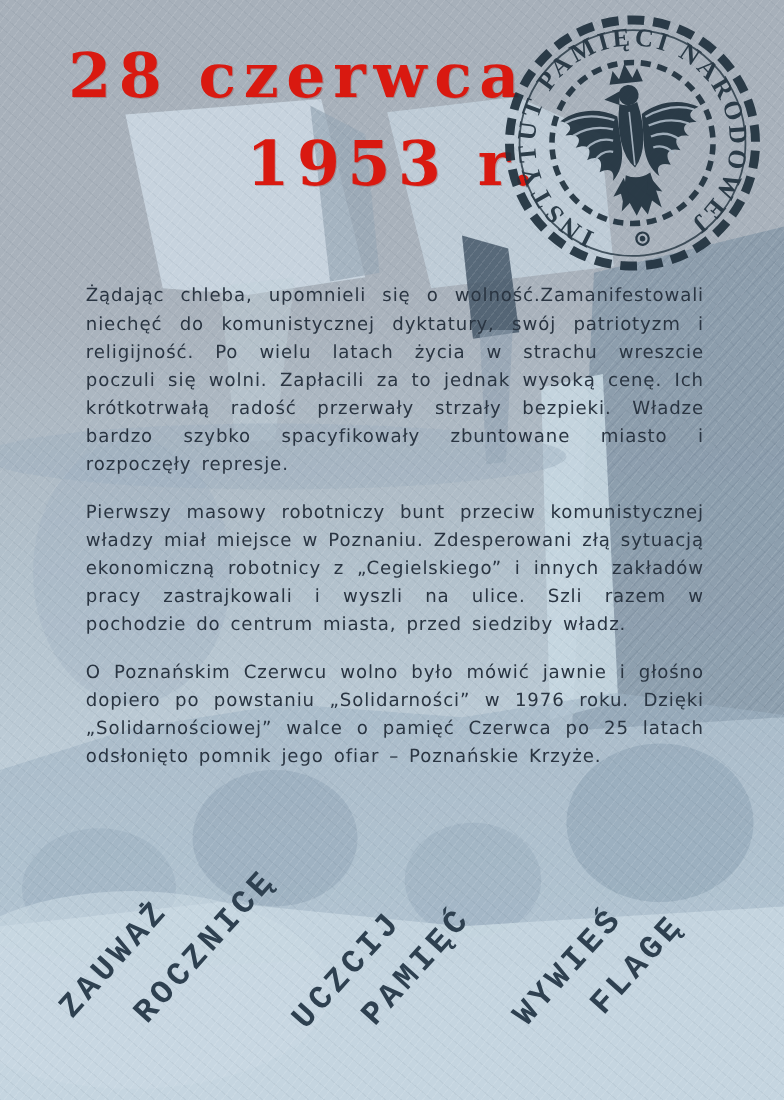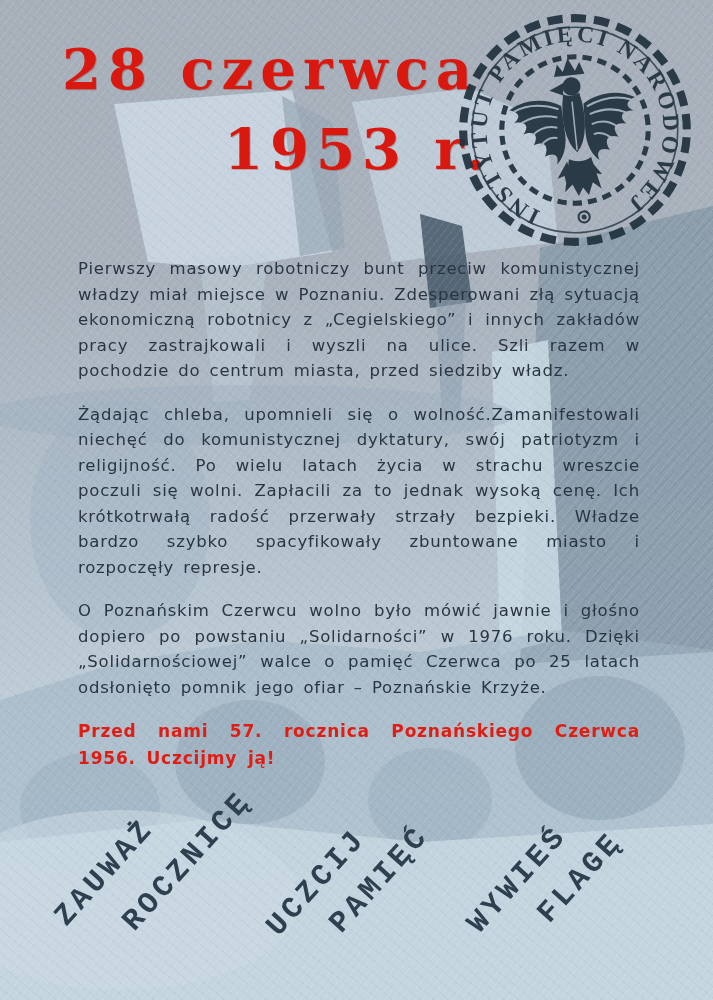--- a/index.html
+++ b/index.html
@@ -175,24 +175,23 @@
         <path d="M106,98 C92,92 76,90 62,96"></path>
         <path d="M104,106 C92,102 80,102 68,108"></path>
         <path d="M103,116 C94,113 85,115 78,121"></path>
         <path d="M102,126 C95,124 89,127 84,133"></path>
       </g>
       <path d="M120,92 L120,140" stroke-width="1.5"></path>
     </g>
   </svg>
 
   <div class="copy">
+    <p>Żądając chleba, upomnieli się o wolność.Zamanifestowali niechęć do komunistycznej dyktatury, swój patriotyzm i religijność. Po wielu latach życia w strachu wreszcie poczuli się wolni. Zapłacili za to jednak wysoką cenę. Ich krótkotrwałą radość przerwały strzały bezpieki. Władze bardzo szybko spacyfikowały zbuntowane miasto i rozpoczęły represje.</p>
     <p>Pierwszy masowy robotniczy bunt przeciw komunistycznej władzy miał miejsce w Poznaniu. Zdesperowani złą sytuacją ekonomiczną robotnicy z „Cegielskiego” i innych zakładów pracy zastrajkowali i wyszli na ulice. Szli razem w pochodzie do centrum miasta, przed siedziby władz.</p>
-    <p>Żądając chleba, upomnieli się o wolność.Zamanifestowali niechęć do komunistycznej dyktatury, swój patriotyzm i religijność. Po wielu latach życia w strachu wreszcie poczuli się wolni. Zapłacili za to jednak wysoką cenę. Ich krótkotrwałą radość przerwały strzały bezpieki. Władze bardzo szybko spacyfikowały zbuntowane miasto i rozpoczęły represje.</p>
     <p>O Poznańskim Czerwcu wolno było mówić jawnie i głośno dopiero po powstaniu „Solidarności” w 1976 roku. Dzięki „Solidarnościowej” walce o pamięć Czerwca po 25 latach odsłonięto pomnik jego ofiar – Poznańskie Krzyże.</p>
-    <p class="cta">Przed nami 57. rocznica Poznańskiego Czerwca 1956. Uczcijmy ją!</p>
   </div>
 
   <div class="slogan slogan-1">ZAUWAŻ</div>
   <div class="slogan slogan-2">ROCZNICĘ</div>
   <div class="slogan slogan-3">UCZCIJ</div>
   <div class="slogan slogan-4">PAMIĘĆ</div>
   <div class="slogan slogan-5">WYWIEŚ</div>
   <div class="slogan slogan-6">FLAGĘ</div>
 
 </div>

